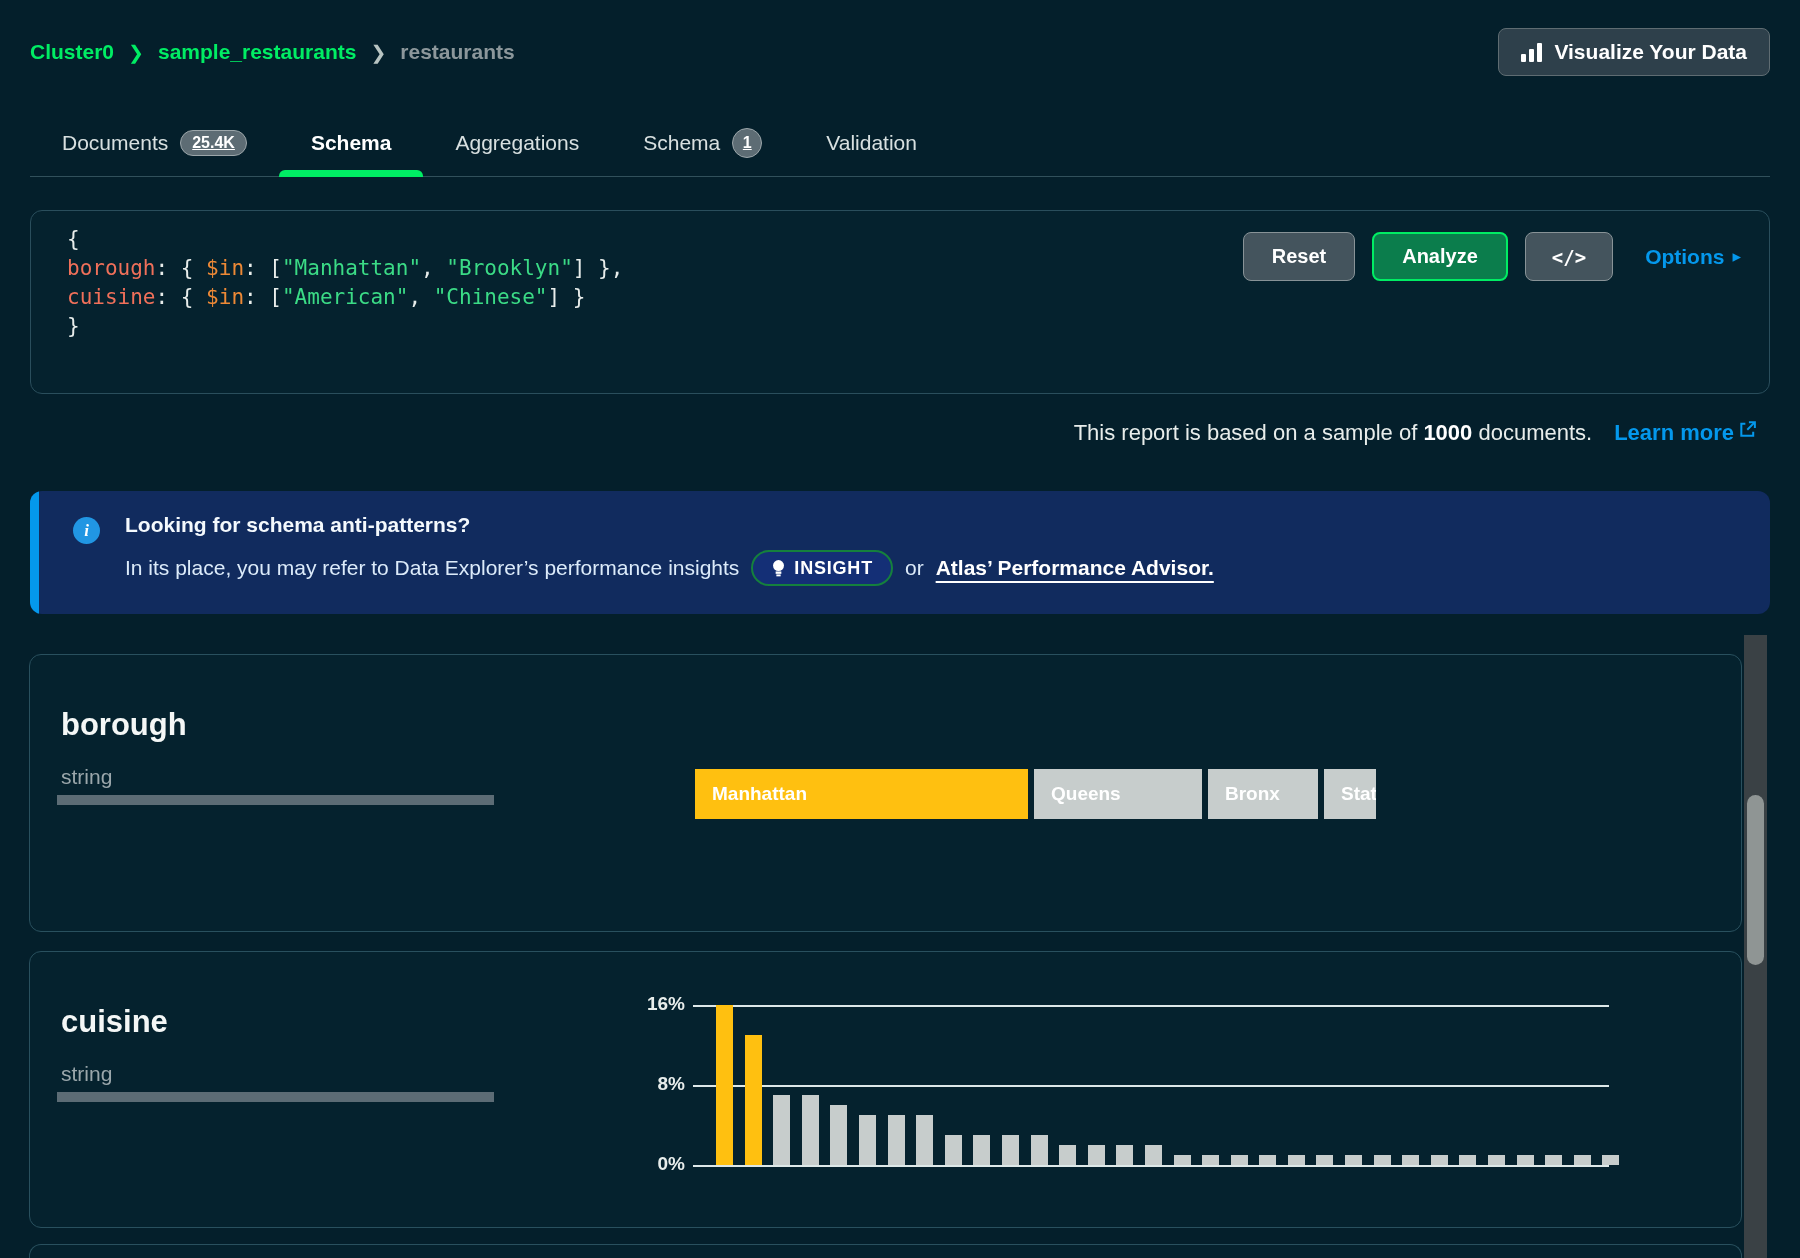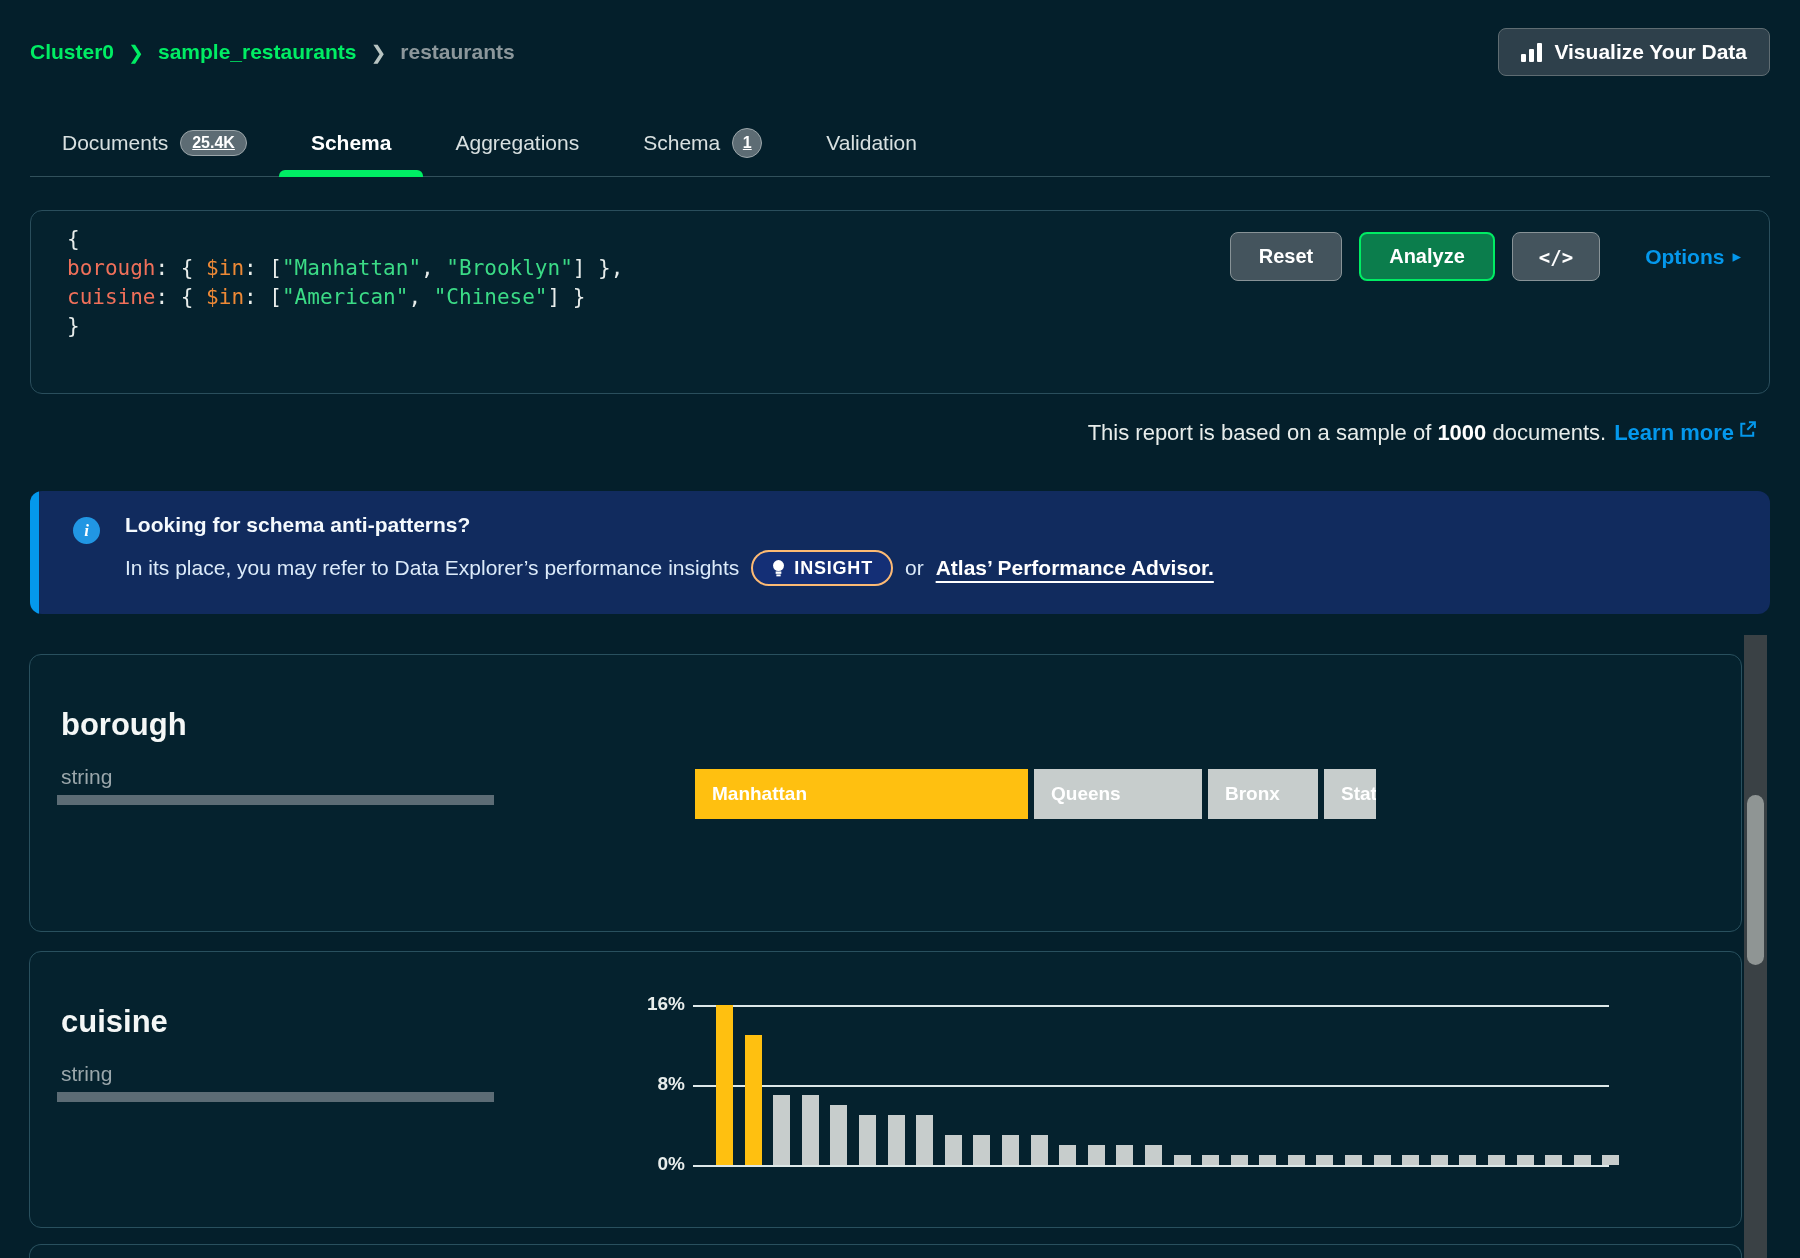--- a/index.html
+++ b/index.html
@@ -45,42 +45,42 @@
   .tok-field { color:#F0705A; }
   .tok-op    { color:#ED8936; }
   .tok-str   { color:#3BDB86; }
   .query-actions { position:absolute; top:21px; right:28px; display:flex; align-items:center; gap:17px; }
   .btn { height:49px; border-radius:8px; font-size:20px; font-weight:600; color:#FFFFFF; cursor:pointer;
          display:flex; align-items:center; justify-content:center; }
   .btn-reset { background:#44545D; border:1px solid #889397; padding:0 28px; }
   .btn-analyze { background:#0B7D4C; border:2px solid #00ED64; padding:0 28px; }
   .btn-code { background:#44545D; border:1px solid #889397; padding:0 26px;
               font-family:"DejaVu Sans Mono",monospace; font-size:19px; font-weight:700; }
-  .link-options { color:#0498EC; font-size:21px; font-weight:700; margin-left:28px; cursor:pointer;
+  .link-options { color:#0498EC; font-size:21px; font-weight:700; margin-left:15px; cursor:pointer;
                   display:flex; align-items:center; gap:8px; }
   .tri { font-size:17px; }
   
   .report-note { margin:26px 43px 0 0; text-align:right; font-size:22px; color:#E8EDEB;
                  display:flex; justify-content:flex-end; align-items:center; }
   .report-note b { color:#FFFFFF; }
-  .learn-more { color:#0498EC; font-weight:700; margin-left:8px; cursor:pointer;
+  .learn-more { color:#0498EC; font-weight:700; margin-left:22px; cursor:pointer;
                 display:inline-flex; align-items:center; gap:4px; }
   .ext-icon { margin-top:-8px; }
   
   .banner { position:relative; margin:45px 30px 0 30px; height:123px; background:#112B5E;
             border-radius:12px; overflow:hidden; padding:22px 0 0 95px; color:#DCEBFA; font-size:21px; }
   .banner::before { content:""; position:absolute; left:0; top:0; bottom:0; width:9px; background:#0498EC; }
   .info-icon { position:absolute; left:43px; top:26px; width:27px; height:27px; border-radius:50%;
                background:#2196E3; color:#FFFFFF; font-weight:700; font-size:17px;
                display:flex; align-items:center; justify-content:center;
                font-family:"Liberation Serif",serif; font-style:italic; }
   .banner-title { font-weight:700; color:#F4F9FD; margin-bottom:13px; }
   .banner-body { display:flex; align-items:center; gap:12px; }
   .insight-pill { display:inline-flex; align-items:center; gap:8px; height:36px; padding:0 18px;
-                  background:#142F76; border:2px solid #fdba74; border-radius:19px;
+                  background:#142F76; border:2px solid #15803d; border-radius:19px;
                   color:#FFFFFF; font-weight:700; font-size:18px; letter-spacing:0.8px; cursor:pointer; }
   .banner-link { color:#FFFFFF; font-weight:700; text-decoration:underline; text-underline-offset:6px; cursor:pointer; }
   
   .field-list { margin:40px 58px 0 29px; }
   .field-card { position:relative; border:1px solid #29505E; border-radius:12px; background:#05222E; }
   .card-borough { height:278px; }
   .card-cuisine { height:277px; margin-top:19px; }
   .card-sliver { height:30px; margin-top:16px; border-radius:12px 12px 0 0; border-bottom:none; }
   .field-title { position:absolute; left:31px; top:52px; font-size:31px; font-weight:700; color:#F4F7F6; }
   .field-type  { position:absolute; left:31px; top:110px; font-size:21px; color:#9BA7AB; }

